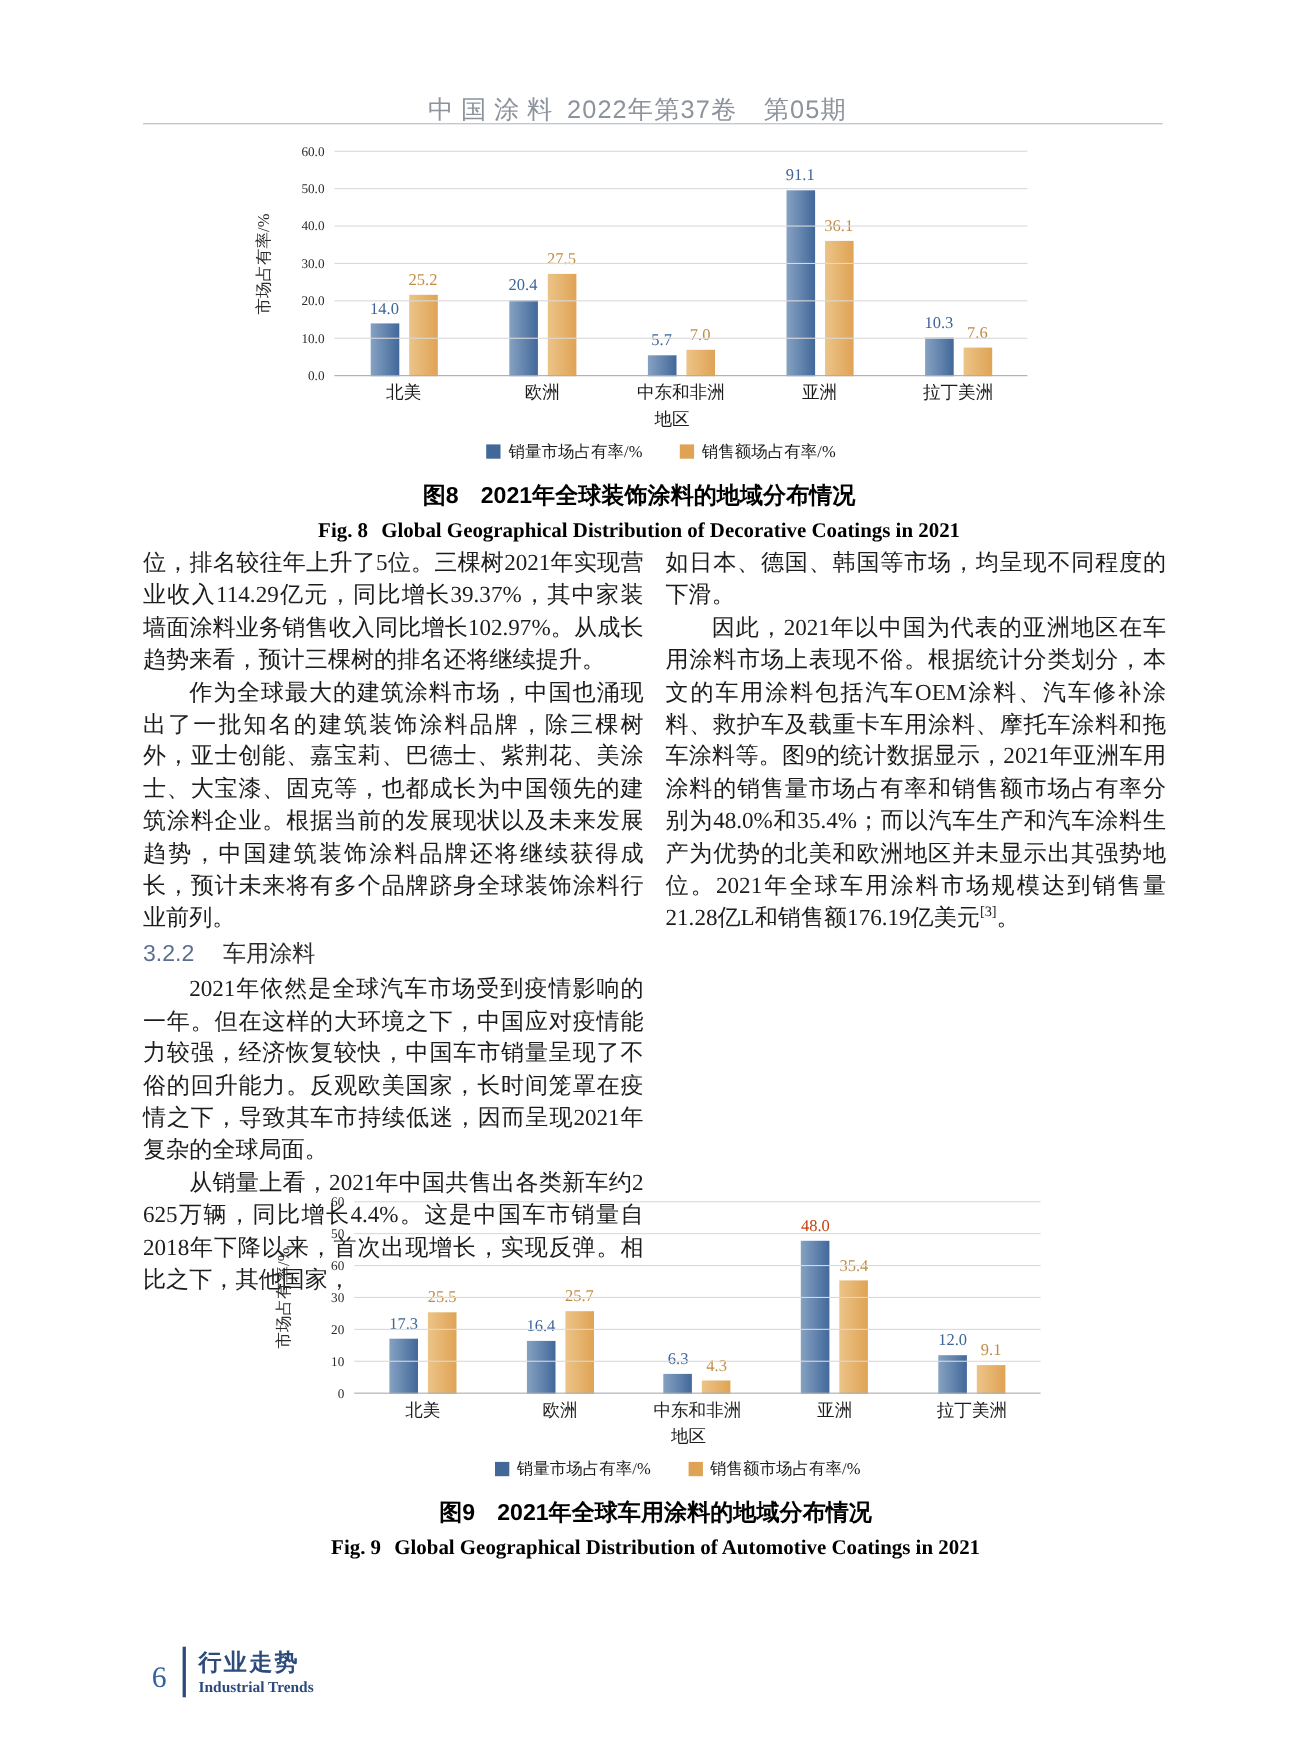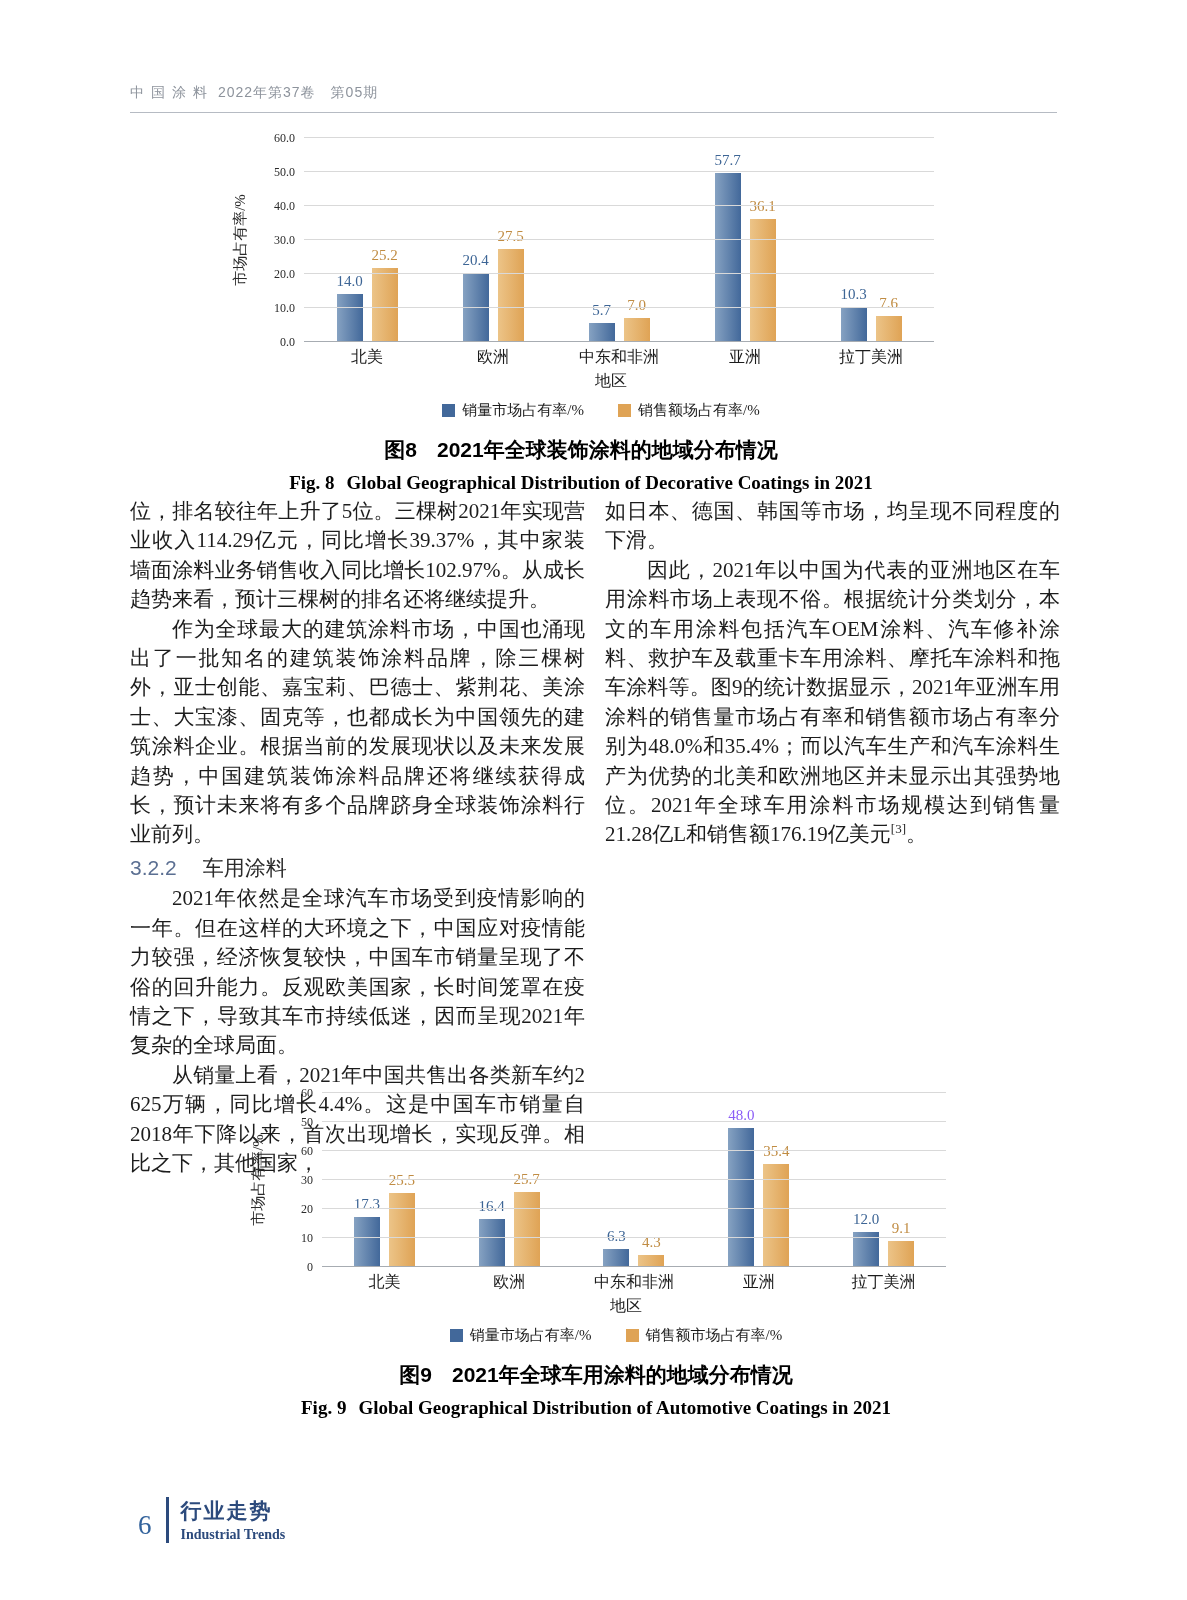--- a/index.html
+++ b/index.html
@@ -1,22 +1,22 @@
 <!DOCTYPE html>
 <html><head>
 <meta charset="utf-8">
 <style>
   html,body{margin:0;padding:0;background:#ffffff;}
   body{width:1187px;height:1600px;position:relative;overflow:hidden;
        font-family:"Liberation Serif","DejaVu Serif",serif;color:#1c1c1c;}
 
   
-  .page-header{position:absolute;top:84px;left:130px;width:927px;
+  .page-header{position:absolute;top:84px;left:116px;width:927px;
 MERGE    display:flex;justify-content:space-between;align-items:flex-end;
-    font-size:14px;color:#8d939c;font-family:"Liberation Sans","DejaVu Sans",sans-serif;}
+    font-size:23px;color:#8d939c;font-family:"Liberation Sans","DejaVu Sans",sans-serif;text-align:center;}
   .page-header .journal{letter-spacing:7px;}
   .page-header .issue{letter-spacing:1px;}
   .header-rule{position:absolute;top:112px;left:130px;width:927px;height:1px;background:#b6bbc3;}
 
   
   .chart-figure{position:absolute;}
   .chart-body{display:flex;align-items:stretch;}
   .ytitle-cell{width:24px;position:relative;}
   .ytitle-cell span{position:absolute;left:50%;top:50%;white-space:nowrap;
     transform:translate(-50%,-50%) rotate(-90deg);font-size:15px;color:#2a2a2a;}
@@ -116,21 +116,21 @@
               <div class="bar-label" style="color: rgb(61, 101, 149); bottom: calc(9.5% + 4px);">5.7</div>
             </div>
             <div class="bar-col">
               <div class="bar" style="height: 11.6667%; background: linear-gradient(90deg, rgb(236, 196, 136), rgb(223, 163, 85));"></div>
               <div class="bar-label" style="color: rgb(192, 140, 67); bottom: calc(11.6667% + 4px);">7.0</div>
             </div>
           </div>
           <div class="bar-group">
             <div class="bar-col">
               <div class="bar" style="height: 82.6667%; background: linear-gradient(90deg, rgb(134, 162, 194), rgb(66, 104, 154));"></div>
-              <div class="bar-label" style="color: rgb(61, 101, 149); bottom: calc(82.6667% + 4px);">57.7</div>
+              <div class="bar-label" style="color: rgb(61, 101, 149); bottom: calc(82.6667% + 4px);">91.1</div>
             </div>
             <div class="bar-col">
               <div class="bar" style="height: 60.1667%; background: linear-gradient(90deg, rgb(236, 196, 136), rgb(223, 163, 85));"></div>
               <div class="bar-label" style="color: rgb(192, 140, 67); bottom: calc(60.1667% + 4px);">36.1</div>
             </div>
           </div>
           <div class="bar-group">
             <div class="bar-col">
               <div class="bar" style="height: 17.1667%; background: linear-gradient(90deg, rgb(134, 162, 194), rgb(66, 104, 154));"></div>
               <div class="bar-label" style="color: rgb(61, 101, 149); bottom: calc(17.1667% + 4px); margin-top: 19px;">10.3</div>
@@ -237,21 +237,21 @@
               <div class="bar-label" style="color: rgb(61, 101, 149); bottom: calc(10.5% + 4px);">6.3</div>
             </div>
             <div class="bar-col">
               <div class="bar" style="height: 7.16667%; background: linear-gradient(90deg, rgb(236, 196, 136), rgb(223, 163, 85));"></div>
               <div class="bar-label" style="color: rgb(192, 140, 67); bottom: calc(7.16667% + 4px);">4.3</div>
             </div>
           </div>
           <div class="bar-group">
             <div class="bar-col">
               <div class="bar" style="height: 80%; background: linear-gradient(90deg, rgb(134, 162, 194), rgb(66, 104, 154));"></div>
-              <div class="bar-label" style="color: #8b5cf6; bottom: calc(80% + 4px);">48.0</div>
+              <div class="bar-label" style="color: #c2410c; bottom: calc(80% + 4px);">48.0</div>
             </div>
             <div class="bar-col">
               <div class="bar" style="height: 59%; background: linear-gradient(90deg, rgb(236, 196, 136), rgb(223, 163, 85));"></div>
               <div class="bar-label" style="color: rgb(192, 140, 67); bottom: calc(59% + 4px);">35.4</div>
             </div>
           </div>
           <div class="bar-group">
             <div class="bar-col">
               <div class="bar" style="height: 20%; background: linear-gradient(90deg, rgb(134, 162, 194), rgb(66, 104, 154));"></div>
               <div class="bar-label" style="color: rgb(61, 101, 149); bottom: calc(20% + 4px);">12.0</div>

